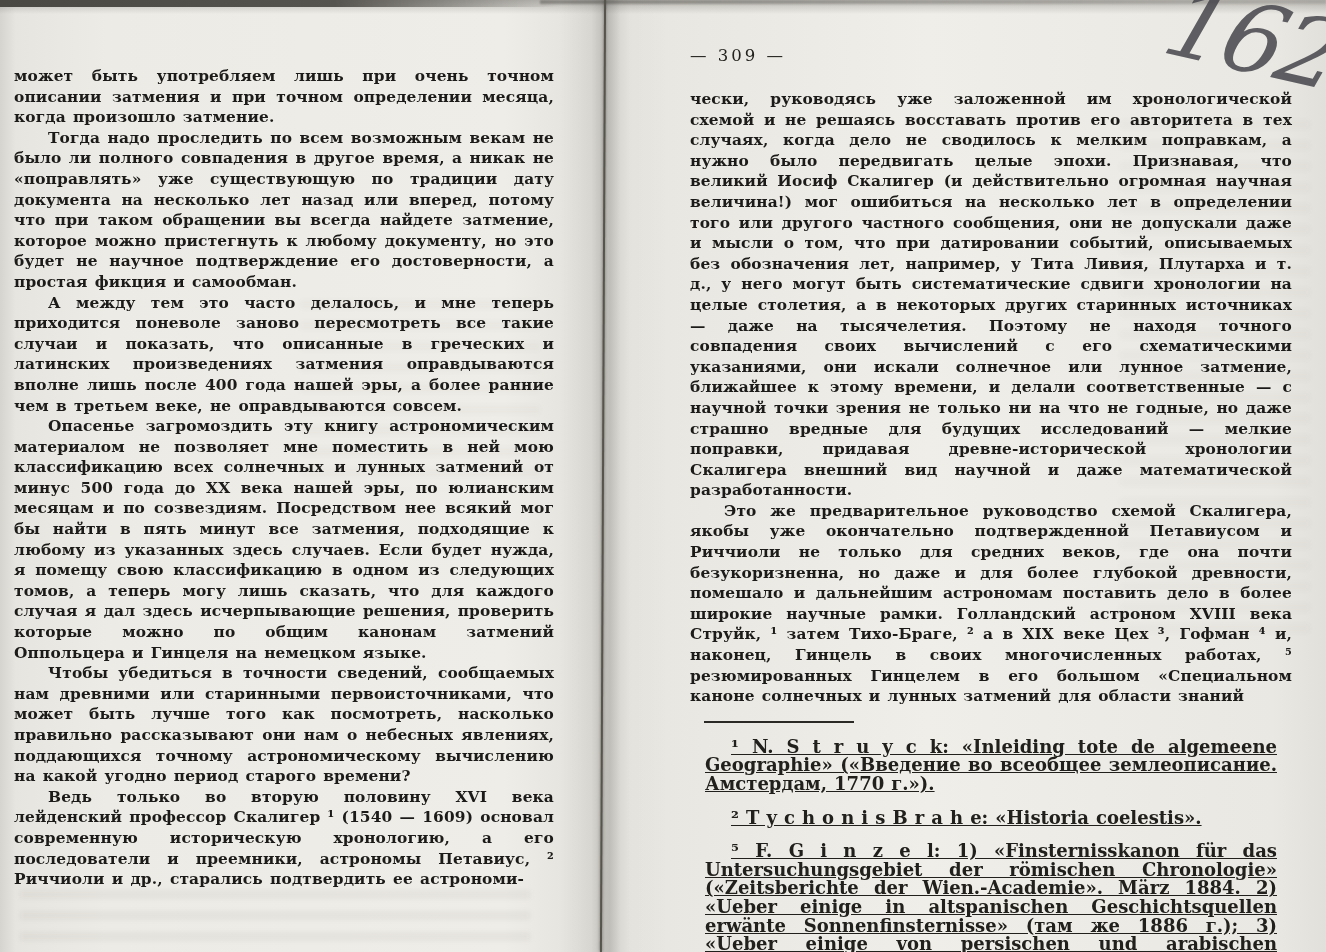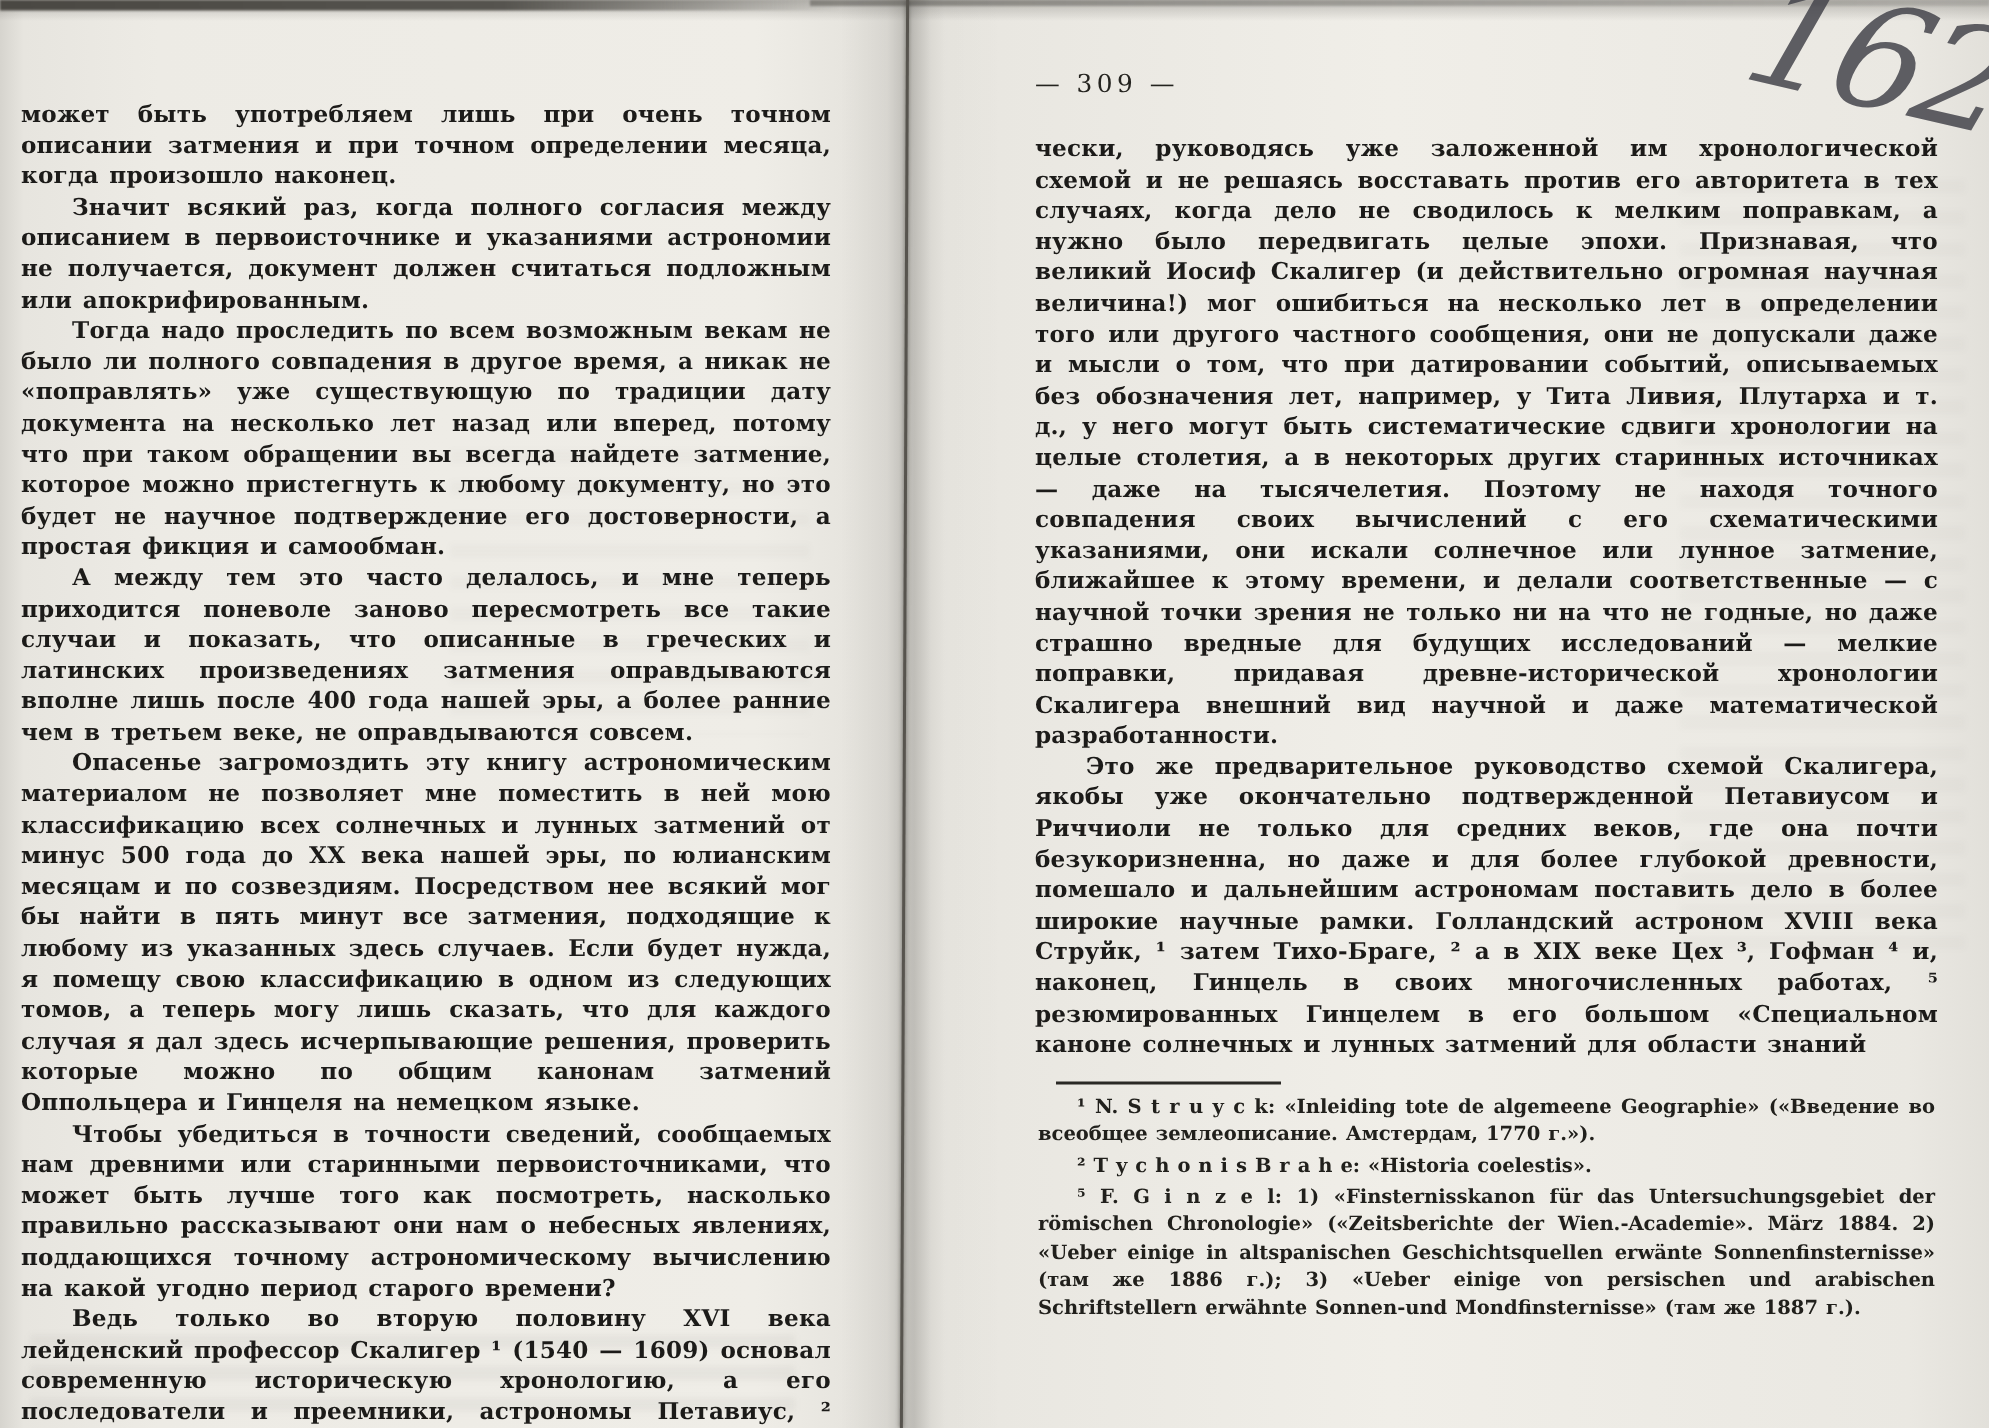--- a/index.html
+++ b/index.html
@@ -79,48 +79,48 @@
     letter-spacing:0.15px;
   }
   .indent{text-indent:34px;}
 
   .fn-sep{
     width:150px;height:2px;background:#2a2925;
     margin:10px 0 7px 14px;
   }
   .page-right .fn-sep{margin-top:14px;}
   .fn{
-    margin:2px;
-    font-size:13px;line-height:18.6px;
+    margin:15px;
+    font-size:18px;line-height:18.6px;
     font-weight:700;
     text-align:justify;
     text-indent:26px;
     word-spacing:0.8px;
     color:#21201c;
+    text-decoration:underline;
   }
 </style>
 </head>
 <body>
 
 <div class="spread">
 
   <div class="top-edge"></div>
   <div class="top-edge2"></div>
   <div class="gutter-shade"></div>
   <div class="gutter"></div>
   <div class="bleed b1"></div>
   <div class="bleed b2"></div>
   <div class="bleed b3"></div>
 
   <div class="handwriting">162</div>
 
   <div class="page page-left">
     <div class="body">
-      <p class="para">может быть употребляем лишь при очень точном описании затмения и при точном определении месяца, когда произошло наконец.</p>
-      <p class="para indent">Значит всякий раз, когда полного согласия между описанием в первоисточнике и указаниями астрономии не получается, документ должен считаться подложным или апокрифированным.</p>
+      <p class="para">может быть употребляем лишь при очень точном описании затмения и при точном определении месяца, когда произошло затмение.</p>
       <p class="para indent">Тогда надо проследить по всем возможным векам не было ли полного совпадения в другое время, а никак не «поправлять» уже существующую по традиции дату документа на несколько лет назад или вперед, потому что при таком обращении вы всегда найдете затмение, которое можно пристегнуть к любому документу, но это будет не научное подтверждение его достоверности, а простая фикция и самообман.</p>
       <p class="para indent">А между тем это часто делалось, и мне теперь приходится поневоле заново пересмотреть все такие случаи и показать, что описанные в греческих и латинских произведениях затмения оправдываются вполне лишь после 400 года нашей эры, а более ранние чем в третьем веке, не оправдываются совсем.</p>
       <p class="para indent">Опасенье загромоздить эту книгу астрономическим материалом не позволяет мне поместить в ней мою классификацию всех солнечных и лунных затмений от минус 500 года до XX века нашей эры, по юлианским месяцам и по созвездиям. Посредством нее всякий мог бы найти в пять минут все затмения, подходящие к любому из указанных здесь случаев. Если будет нужда, я помещу свою классификацию в одном из следующих томов, а теперь могу лишь сказать, что для каждого случая я дал здесь исчерпывающие решения, проверить которые можно по общим канонам затмений Оппольцера и Гинцеля на немецком языке.</p>
       <p class="para indent">Чтобы убедиться в точности сведений, сообщаемых нам древними или старинными первоисточниками, что может быть лучше того как посмотреть, насколько правильно рассказывают они нам о небесных явлениях, поддающихся точному астрономическому вычислению на какой угодно период старого времени?</p>
       <p class="para indent">Ведь только во вторую половину XVI века лейденский профессор Скалигер ¹ (1540 — 1609) основал современную историческую хронологию, а его последователи и преемники, астрономы Петавиус, ² Риччиоли и др., старались подтвердить ее астрономи-</p>
     </div>
 
   </div>
 
   <div class="page page-right">

